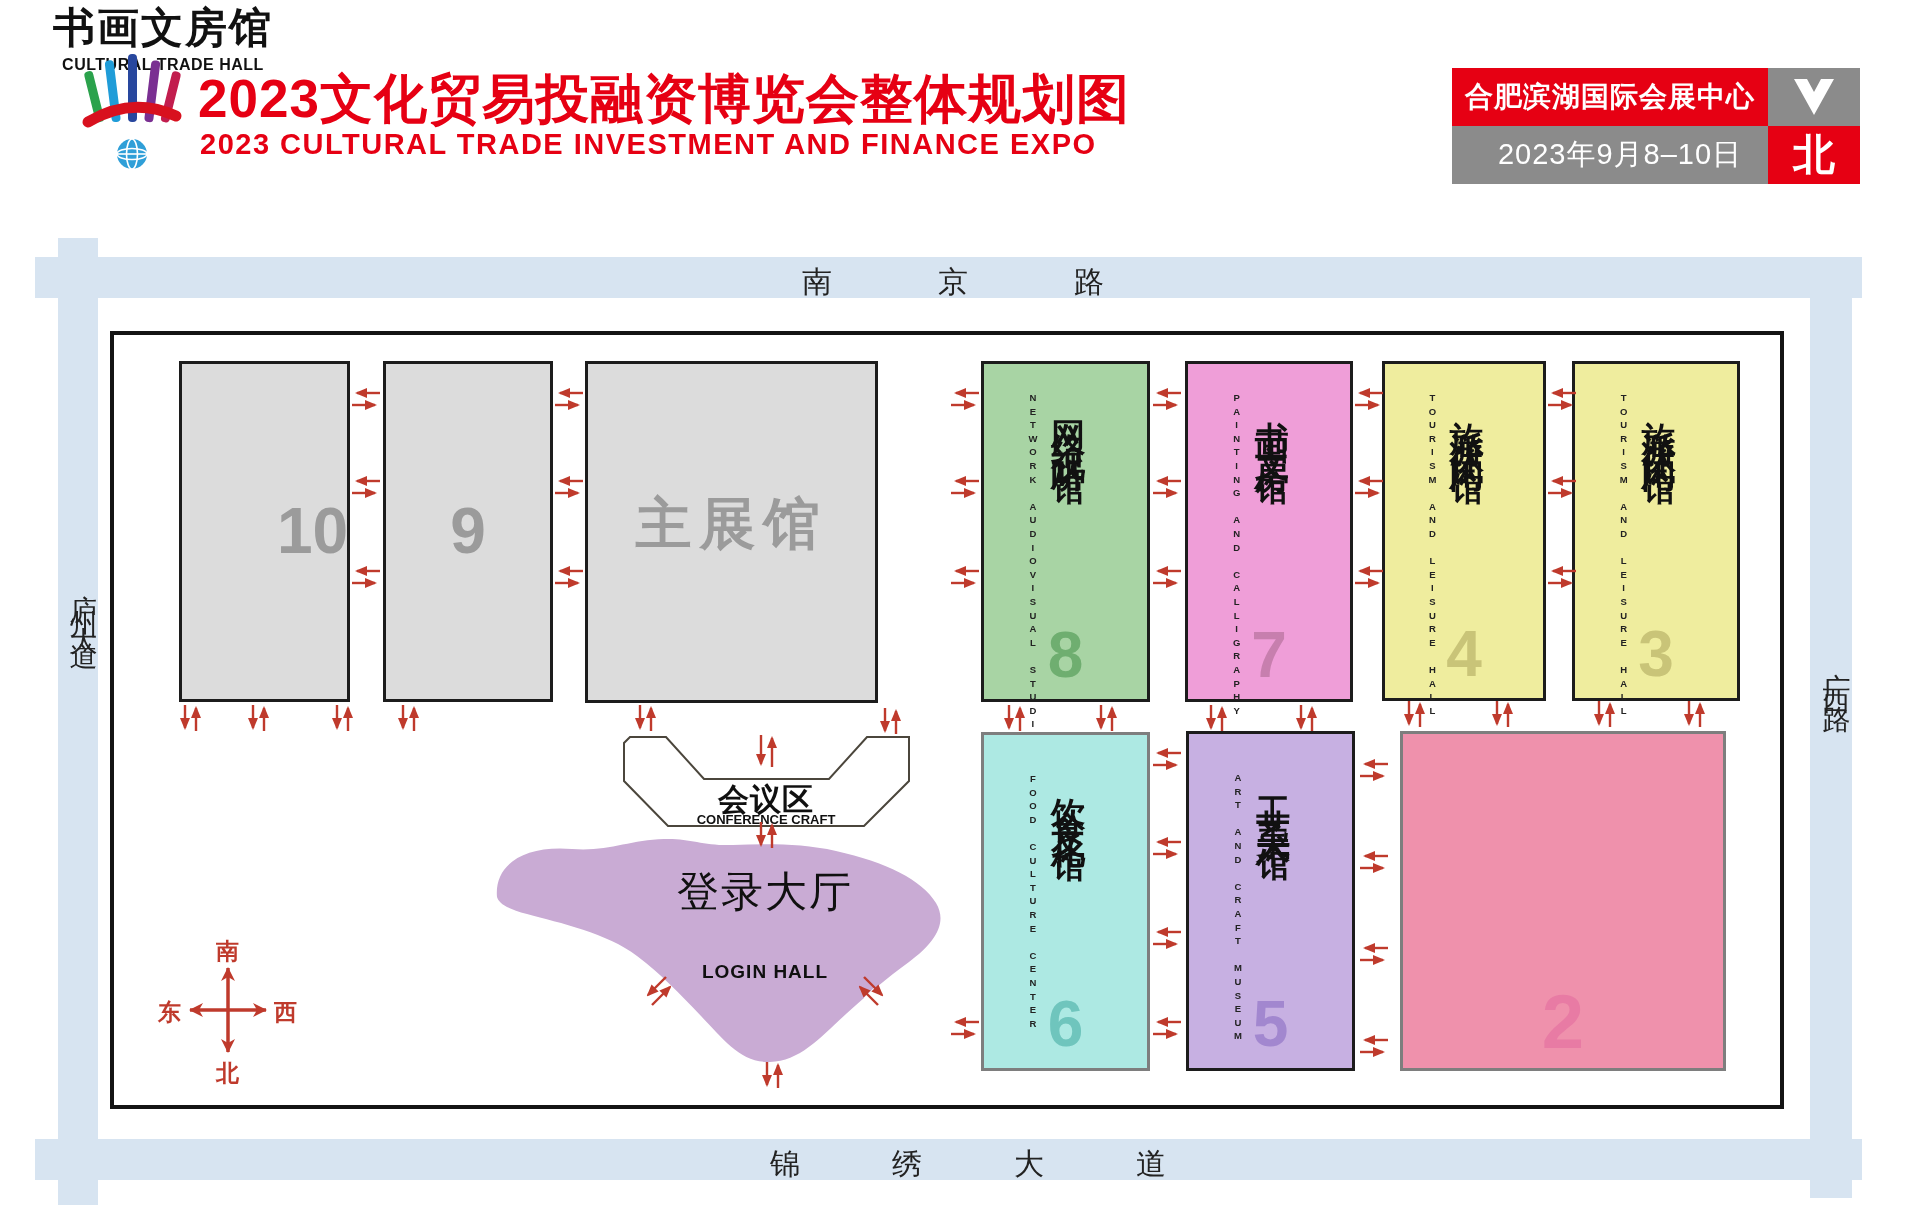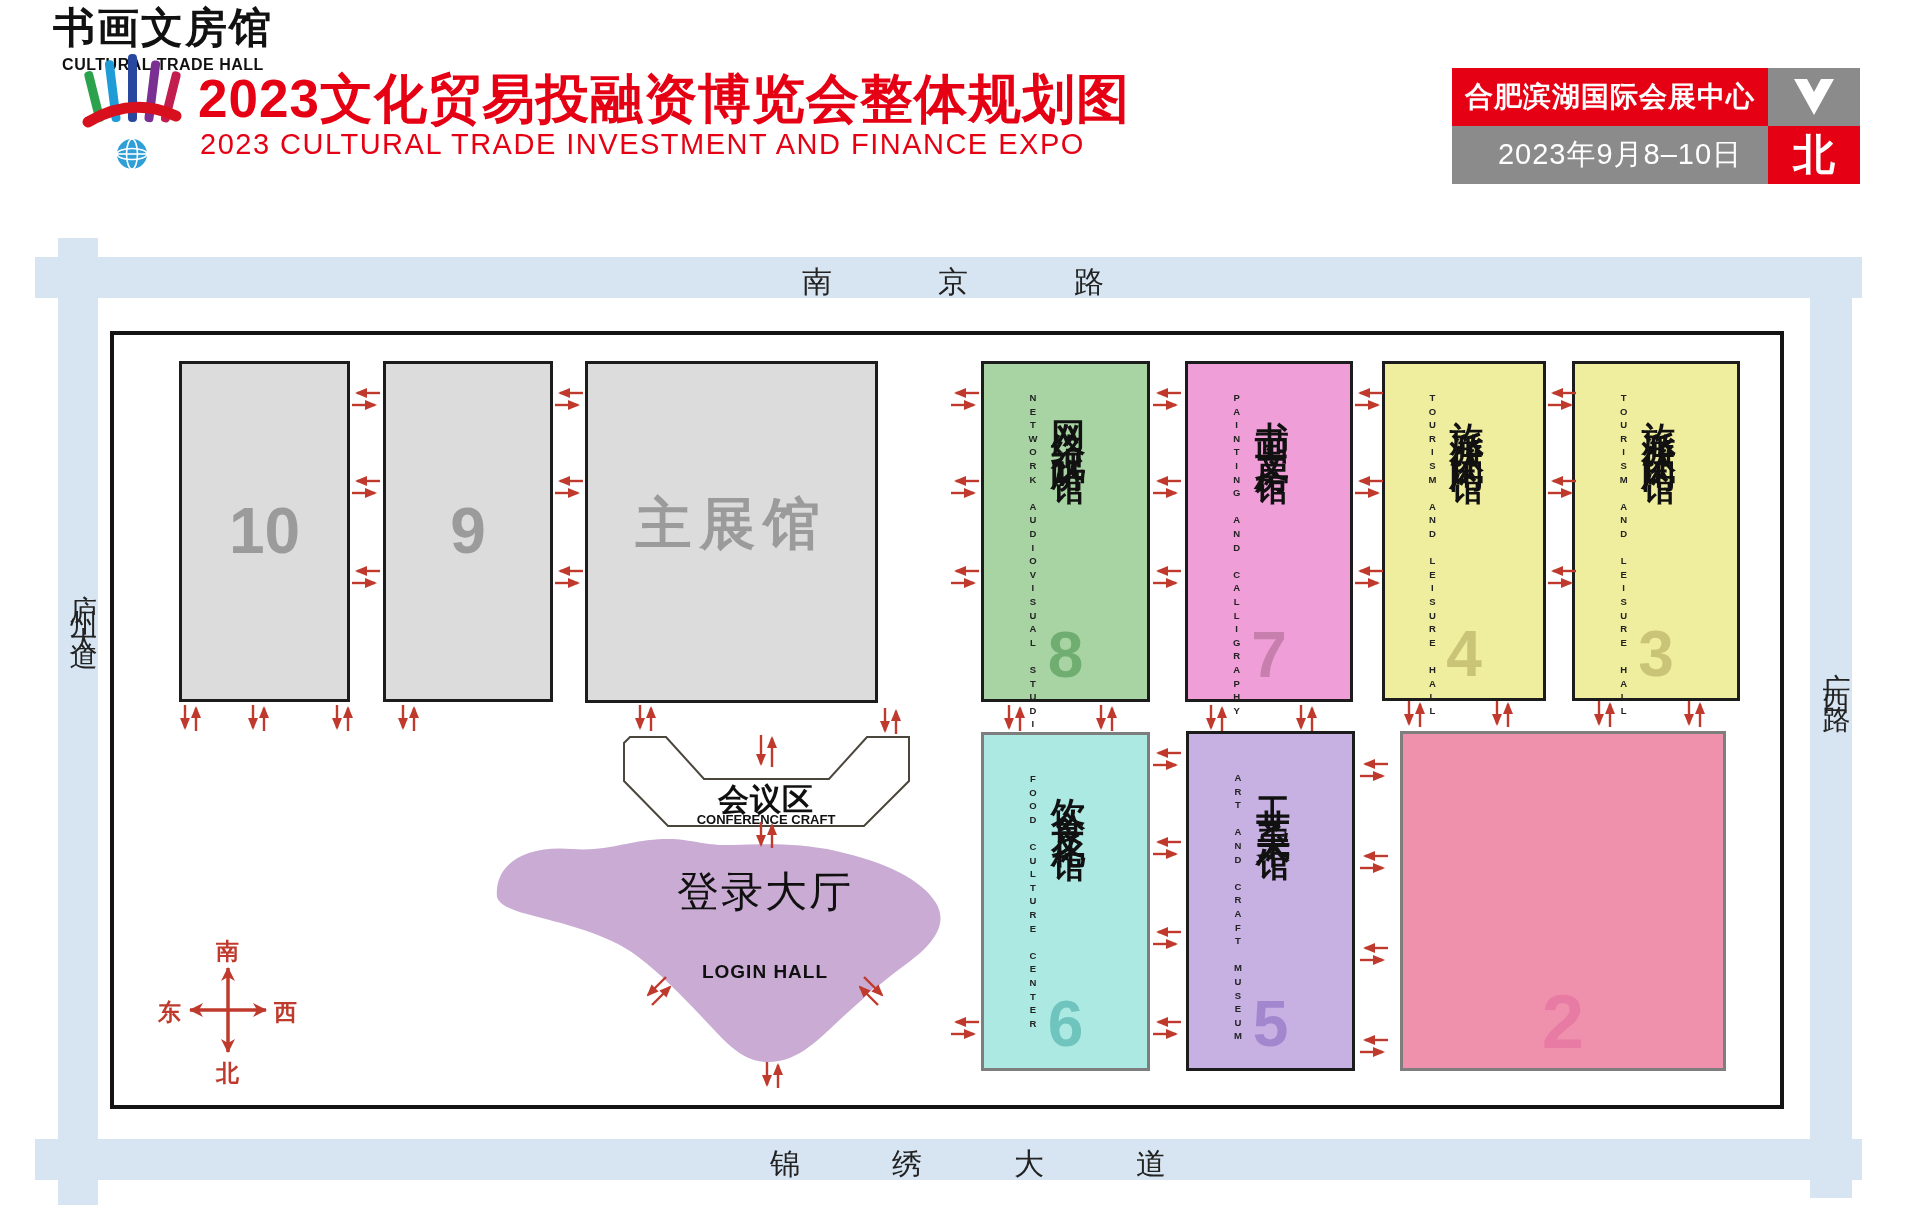--- a/index.html
+++ b/index.html
@@ -3,21 +3,21 @@
 <meta charset="utf-8">
 <style>
   html,body{margin:0;padding:0;background:#ffffff;}
   body{width:1920px;height:1226px;position:relative;overflow:hidden;
        font-family:"Liberation Sans","DejaVu Sans",sans-serif;}
   #page{position:absolute;inset:0;}
 
   
   .title-cn{position:absolute;left:198px;top:64px;font-size:53px;font-weight:800;
             color:#e60013;letter-spacing:1px;white-space:nowrap;}
-  .title-en{position:absolute;left:200px;top:128px;font-size:29px;font-weight:400;
+  .title-en{position:absolute;left:200px;top:128px;font-size:29px;font-weight:700;
             color:#e60013;letter-spacing:1.5px;white-space:nowrap;}
   .infobox{position:absolute;left:1452px;top:68px;width:332px;height:116px;display:grid;
            grid-template-columns:316px 92px;grid-template-rows:58px 58px;}
   .cell{display:flex;align-items:center;justify-content:center;color:#fff;}
   .cell.red{background:#e60013;}
   .cell.gray{background:#8b8b8b;}
   .venue-name{font-size:28px;font-weight:700;letter-spacing:1px;}
   .dates{font-size:29px;font-weight:500;letter-spacing:1px;padding-left:20px;}
   .north-char{font-size:42px;font-weight:800;}
 
@@ -35,21 +35,21 @@
   #label-luzhou{left:64px;top:572px;letter-spacing:16px;}
   #label-guangxi{left:1817px;top:650px;letter-spacing:17px;}
 
   
   #venue{position:absolute;left:110px;top:331px;width:1666px;height:770px;
          border:4px solid #141414;background:#fff;}
 
   
   .hall{position:absolute;box-sizing:border-box;border:3px solid #1c1c1c;}
   .hall.grayb{border-color:#7e7e7e;}
-  #hall10{left:179px;top:361px;width:171px;height:341px;background:#dcdcdc;}
+  #hall10{left:179px;top:361px;width:171px;height:341px;background:#dcdcdc;padding-left:48px;}
   #hall9 {left:383px;top:361px;width:170px;height:341px;background:#dcdcdc;}
   #hallmain{left:585px;top:361px;width:293px;height:342px;background:#dcdcdc;
             display:flex;align-items:center;justify-content:center;}
   #hall8 {left:981px;top:361px;width:169px;height:341px;background:#a8d4a4;}
   #hall7 {left:1185px;top:361px;width:168px;height:341px;background:#ef9ed8;}
   #hall4 {left:1382px;top:361px;width:164px;height:340px;background:#efed9e;}
   #hall3 {left:1572px;top:361px;width:168px;height:340px;background:#efed9e;}
   #hall6 {left:981px;top:732px;width:169px;height:339px;background:#ade9e3;}
   #hall5 {left:1186px;top:731px;width:169px;height:340px;background:#c7b0e2;}
   #hall2 {left:1400px;top:731px;width:326px;height:340px;background:#ef91ac;}

